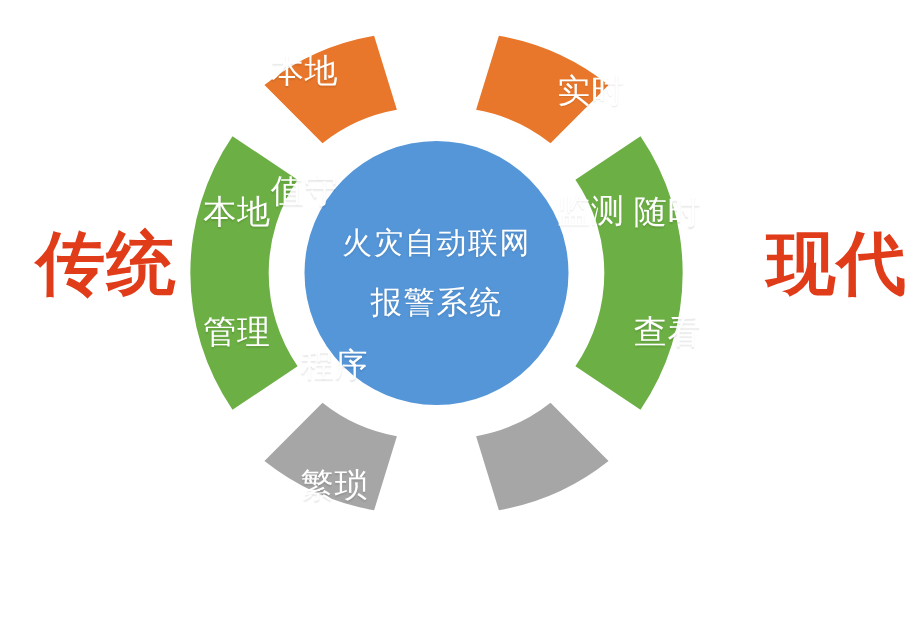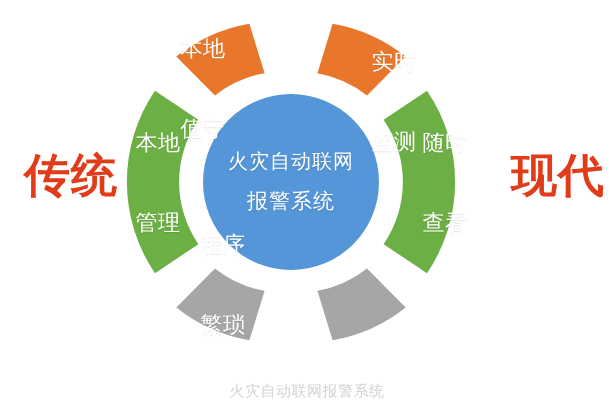--- a/index.html
+++ b/index.html
@@ -174,15 +174,14 @@
 
   <div class="center-label">
     <span class="ln1">火灾自动联网</span>
     <span class="ln2">报警系统</span>
   </div>
 
   <div class="side-label" id="side-label-left">传统</div>
 
   <div class="side-label" id="side-label-right">现代</div>
 
-  <div class="caption">火灾自动联网报警系统</div>
 
 </div>
 
 </body></html>

